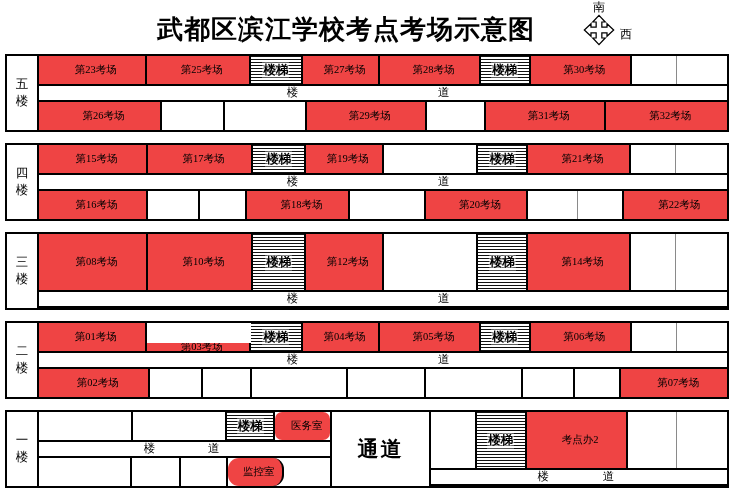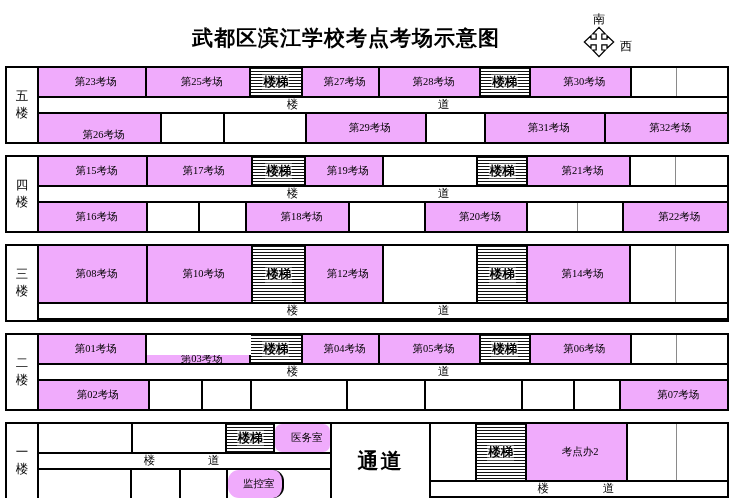--- a/index.html
+++ b/index.html
@@ -1,18 +1,18 @@
 <!DOCTYPE html>
 <html><head>
 <meta charset="utf-8">
 <style>
   html,body{margin:0;padding:0;background:#fff;}
   body{width:732px;height:498px;font-family:"Liberation Serif","DejaVu Serif",serif;color:#000;overflow:hidden;}
   .header{position:relative;height:52px;}
-  .title{margin:12px;padding:12px 40px 0 0;text-align:center;font-size:21px;font-weight:700;
+  .title{margin:0;padding:12px 40px 0 0;text-align:center;font-size:26px;font-weight:700;
          font-family:"Liberation Sans","DejaVu Sans",sans-serif;letter-spacing:1px;}
   .compass{position:absolute;top:1px;left:583px;width:52px;font-size:12px;line-height:1;
            font-family:"Liberation Sans","DejaVu Sans",sans-serif;}
   .c-south{text-align:center;width:32px;margin-bottom:1px;}
   .c-row{display:flex;align-items:center;}
   .c-west{margin-left:5px;padding-top:8px;}
   .floors{margin:2px 3px 0 5px;display:flex;flex-direction:column;gap:11px;}
   .floor{display:flex;border:2px solid #000;height:74px;background:#fff;}
   .floor-label{flex:0 0 30px;border-right:2px solid #000;display:flex;align-items:center;justify-content:center;font-size:12.5px;}
   .floor-label span{width:1em;word-break:break-all;text-align:center;line-height:1.35;}
@@ -23,21 +23,21 @@
   .row{min-height:0;}
   .row.cells{flex:1;display:flex;}
   .row.corridor{flex:0 0 14px;border-top:2px solid #000;border-bottom:2px solid #000;position:relative;background:#fff;font-size:11.5px;}
   .row.corridor span{position:absolute;top:50%;transform:translateY(-55%);line-height:1;}
   .row.corridor .c1{left:36%;}
   .row.corridor .c2{left:58%;}
   .cell{display:flex;align-items:center;justify-content:center;border-right:2px solid #000;
         box-sizing:border-box;font-size:10.5px;overflow:hidden;min-width:0;white-space:nowrap;}
   .cell:last-child{border-right:none;}
   .cell.thin{border-right:1px solid #8a8a8a;}
-  .cell.room{background:#f0abfc;padding-left:8px;}
+  .cell.room{background:#ef4444;padding-left:8px;}
   .cell.empty{background:#fff;}
   .cell.stair{background:repeating-linear-gradient(to bottom,#111 0px,#111 1px,#fff 1px,#fff 3px);
         font-weight:700;font-size:12.5px;font-family:"Liberation Sans","DejaVu Sans",sans-serif;}
   .cell.stair span{text-shadow:0 0 2px #fff,0 0 2px #fff,0 0 1px #fff;background:rgba(255,255,255,.3);padding:0 1px;}
 </style>
 </head>
 <body>
 
 <div class="page">
   <div class="header">
@@ -81,21 +81,21 @@
               <span>第30考场</span>
             </div>
             <div class="cell empty thin" style="flex: 48 48 0px;"></div>
             <div class="cell empty" style="flex: 55 55 0px;"></div>
           </div>
           <div class="row corridor">
             <span class="c1">楼</span>
             <span class="c2">道</span>
           </div>
           <div class="row cells">
-            <div class="cell room" style="flex: 103 103 0px; align-items: flex-end;">
+            <div class="cell room" style="flex: 103 103 0px;">
               <span>第26考场</span>
             </div>
             <div class="cell empty" style="flex: 55 55 0px;"></div>
             <div class="cell empty" style="flex: 73 73 0px;"></div>
             <div class="cell room" style="flex: 100 100 0px;">
               <span>第29考场</span>
             </div>
             <div class="cell empty" style="flex: 52 52 0px;"></div>
             <div class="cell room" style="flex: 100 100 0px;">
               <span>第31考场</span>

